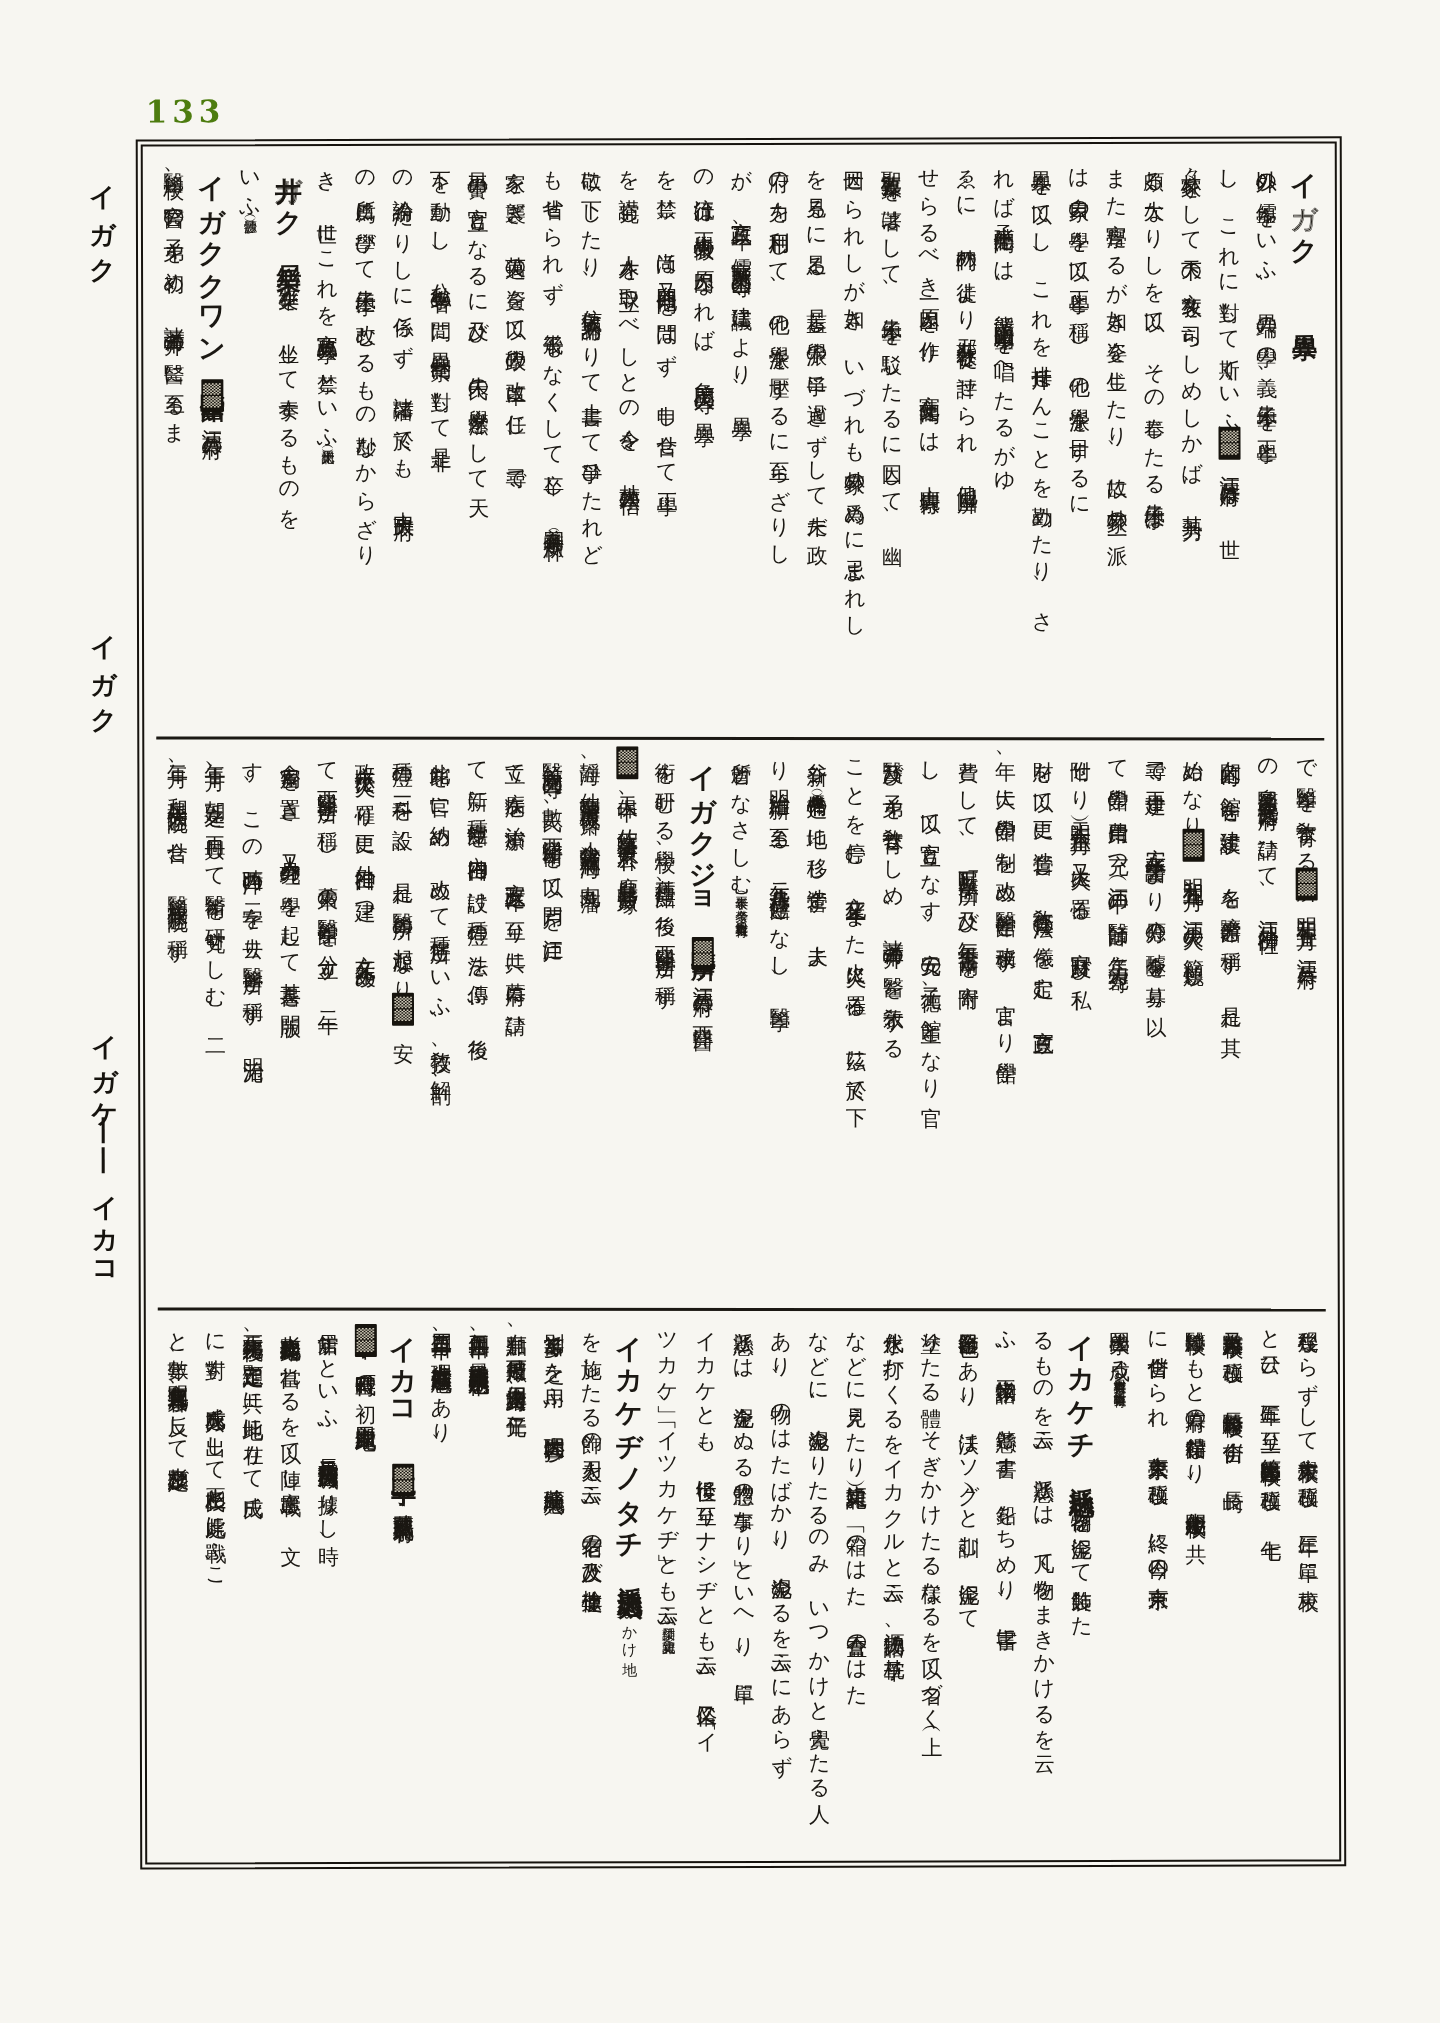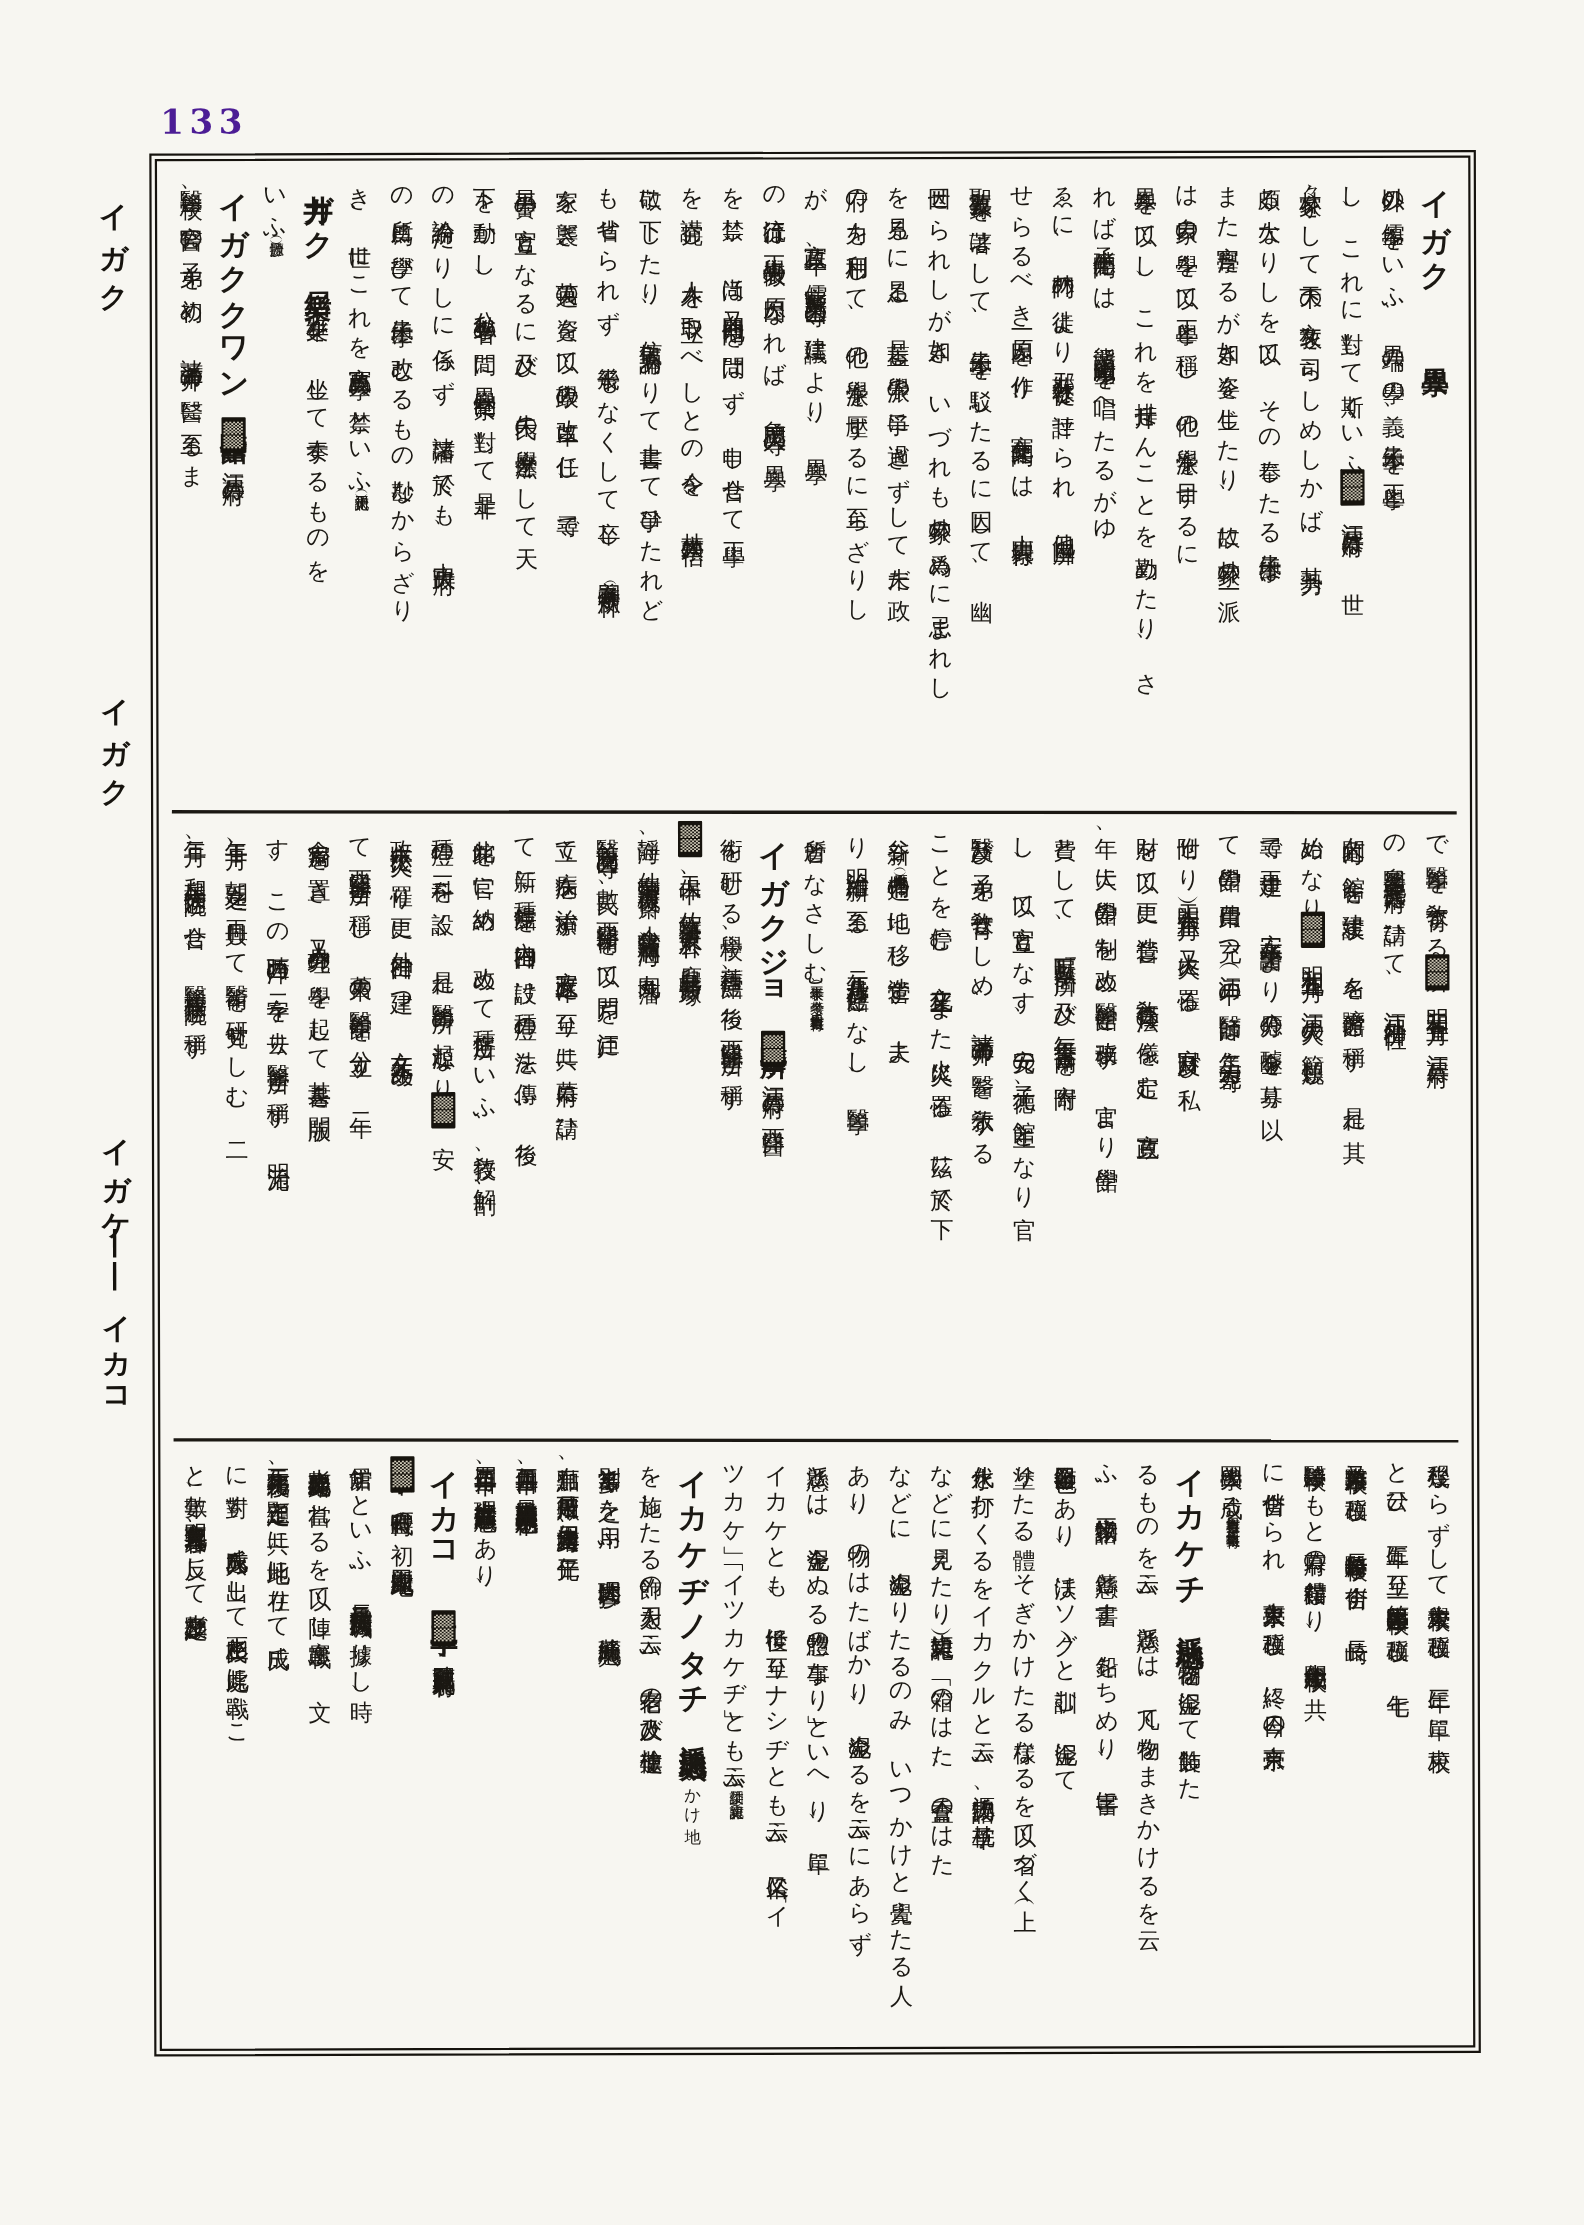--- a/index.html
+++ b/index.html
@@ -5,21 +5,21 @@
   html,body{margin:0;padding:0;}
   body{
     width:1440px;height:2023px;position:relative;overflow:hidden;
     background:#f7f6f1;
     font-family:"DejaVu Serif","Liberation Serif",serif;
     color:#1b1813;
   }
   .printed{position:absolute;left:0;top:0;width:1440px;height:2023px;transform:rotate(-0.15deg);}
   .page-number{
     position:absolute;left:148px;top:92px;
-    font-size:31px;font-weight:bold;letter-spacing:5px;color:#4c1d95;
+    font-size:31px;font-weight:bold;letter-spacing:5px;color:#4d7c0f;
   }
   .margin-label{
     position:absolute;left:88px;
     writing-mode:vertical-rl;text-orientation:mixed;
     font-weight:bold;font-size:26px;letter-spacing:7px;color:#16130e;
   }
   .margin-label.l1{top:165px;}
   .margin-label.l2{top:615px;}
   .margin-label.l3{top:1015px;letter-spacing:4px;}
   .frame-outer{

